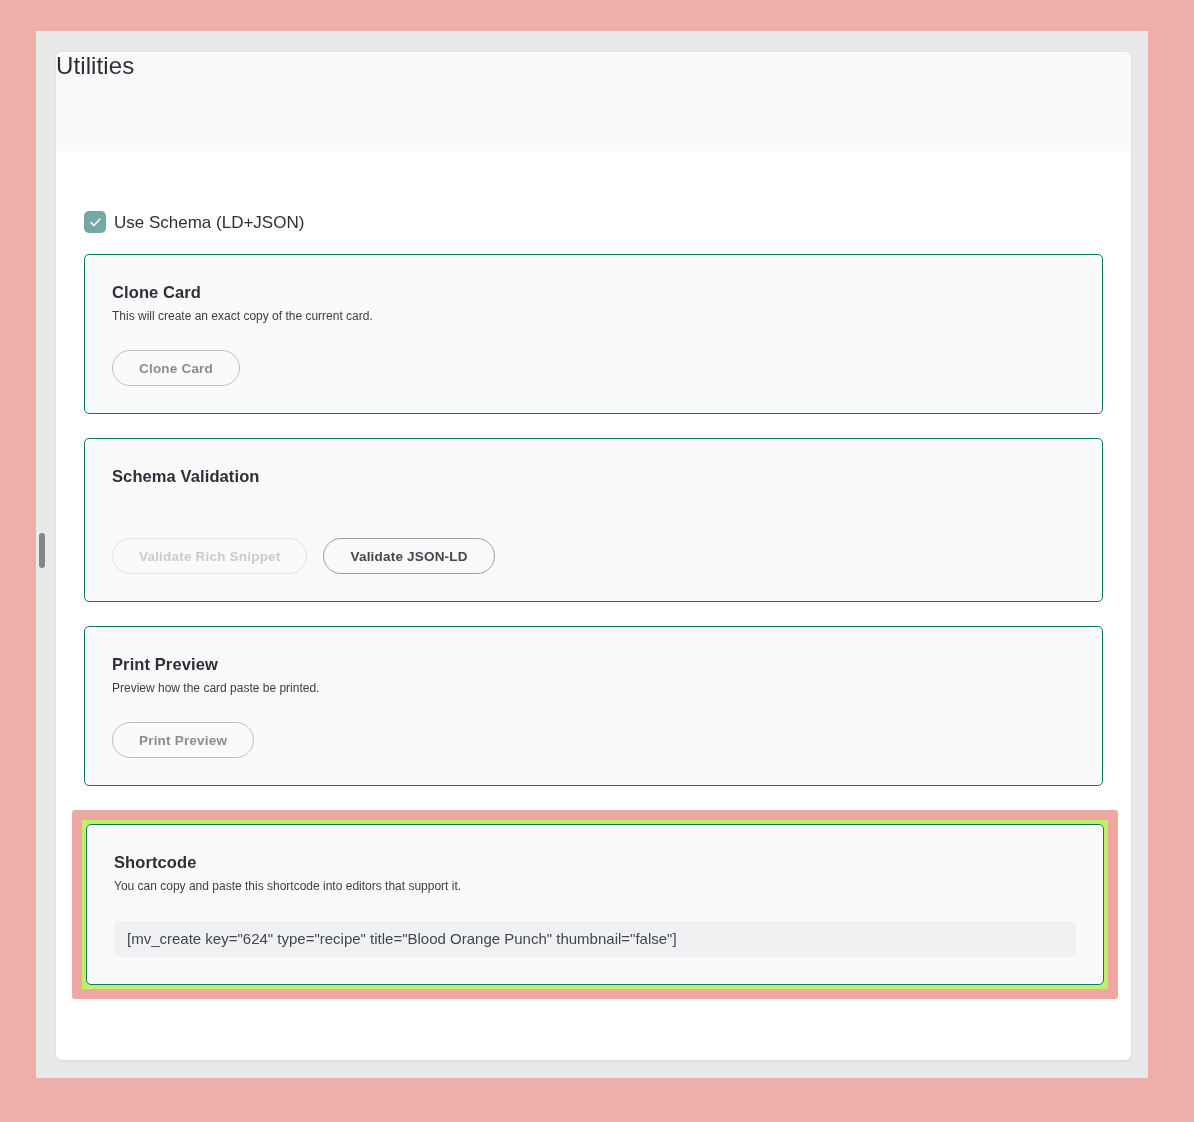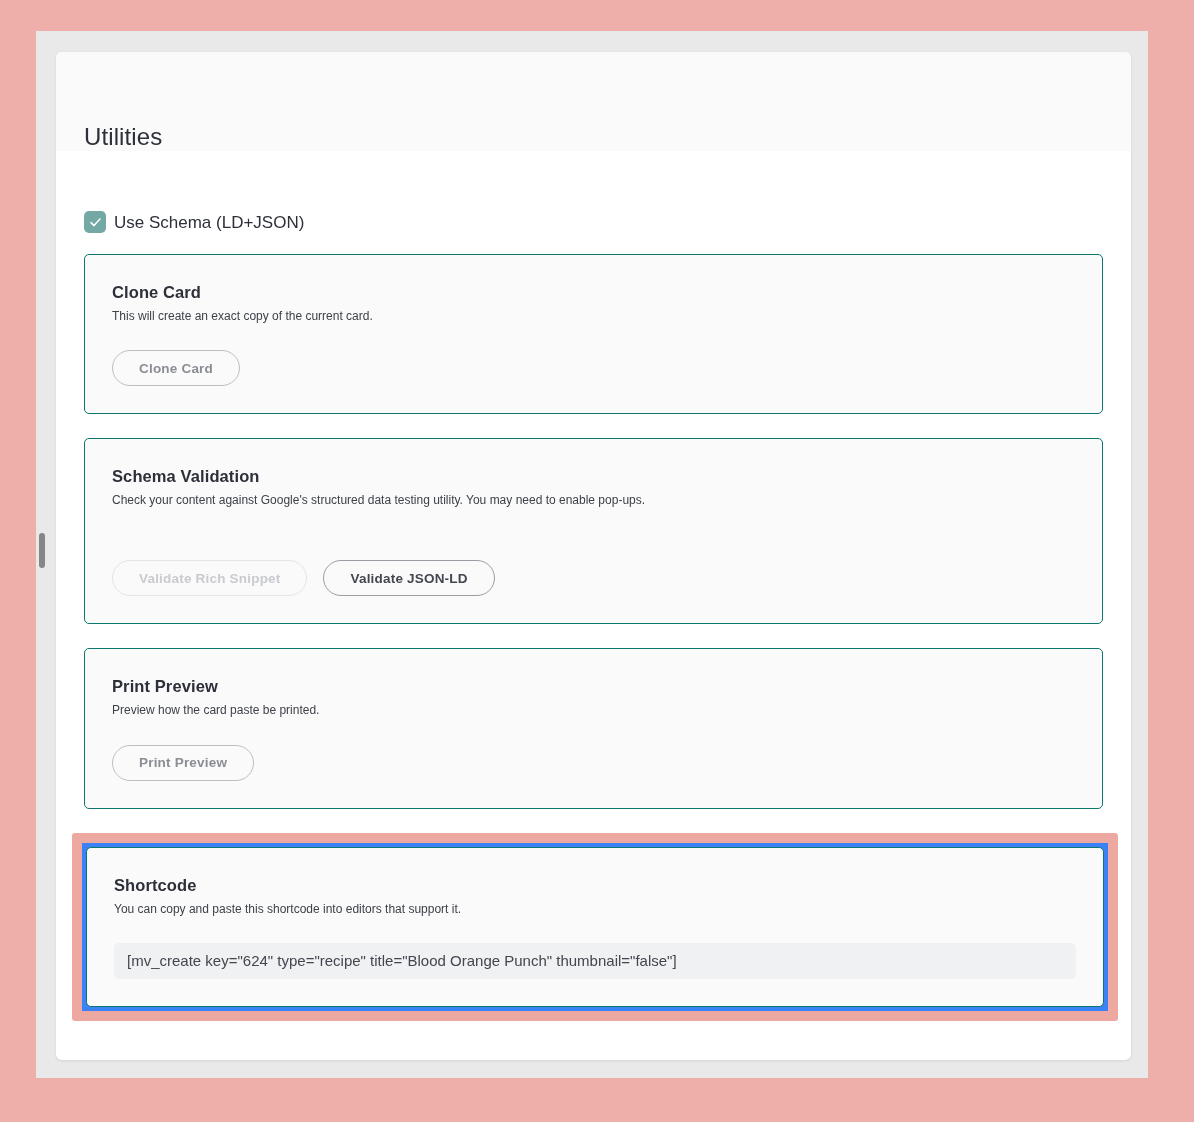--- a/index.html
+++ b/index.html
@@ -56,22 +56,21 @@
     background: #ffffff;
     border-radius: 6px;
     box-shadow: 0 1px 3px rgba(0,0,0,0.09);
     overflow: hidden;
   }
 
   .card-header {
     height: 99px;
     background: #fafafa;
     display: flex;
-    align-items: flex-end;
-    padding-left: 28px;
+    align-items: flex-start;
   }
   .card-header-title {
     font-size: 24px;
     font-weight: 400;
     color: #2d3039;
     letter-spacing: 0.1px;
   }
 
   .card-body {
     padding: 0 28px;
@@ -154,21 +153,21 @@
     cursor: default;
   }
 
   
   .highlight-wrap {
     border: 10px solid #eda9a1;
     border-radius: 3px;
     padding: 4px;
     margin-left: -12px;
     margin-right: -15px;
-    background: #3b82f6;
+    background: #bef264;
   }
   .highlight-wrap .panel { margin-bottom: 0; }
 
   .shortcode-field {
     margin-top: 26px;
     height: 36px;
     background: #f0f1f3;
     border-radius: 5px;
     display: flex;
     align-items: center;
@@ -211,21 +210,20 @@
       <div class="panel">
         <div class="panel-title">Clone Card</div>
         <div class="panel-desc">This will create an exact copy of the current card.</div>
         <div class="panel-actions">
           <button class="pill-button">Clone Card</button>
         </div>
       </div>
 
       <div class="panel">
         <div class="panel-title">Schema Validation</div>
-        <div class="panel-desc">Check your content against Google's structured data testing utility. You may need to enable pop-ups.</div>
         <div class="panel-actions tall">
           <button class="pill-button disabled">Validate Rich Snippet</button>
           <button class="pill-button strong">Validate JSON-LD</button>
         </div>
       </div>
 
       <div class="panel">
         <div class="panel-title">Print Preview</div>
         <div class="panel-desc">Preview how the card paste be printed.</div>
         <div class="panel-actions">

